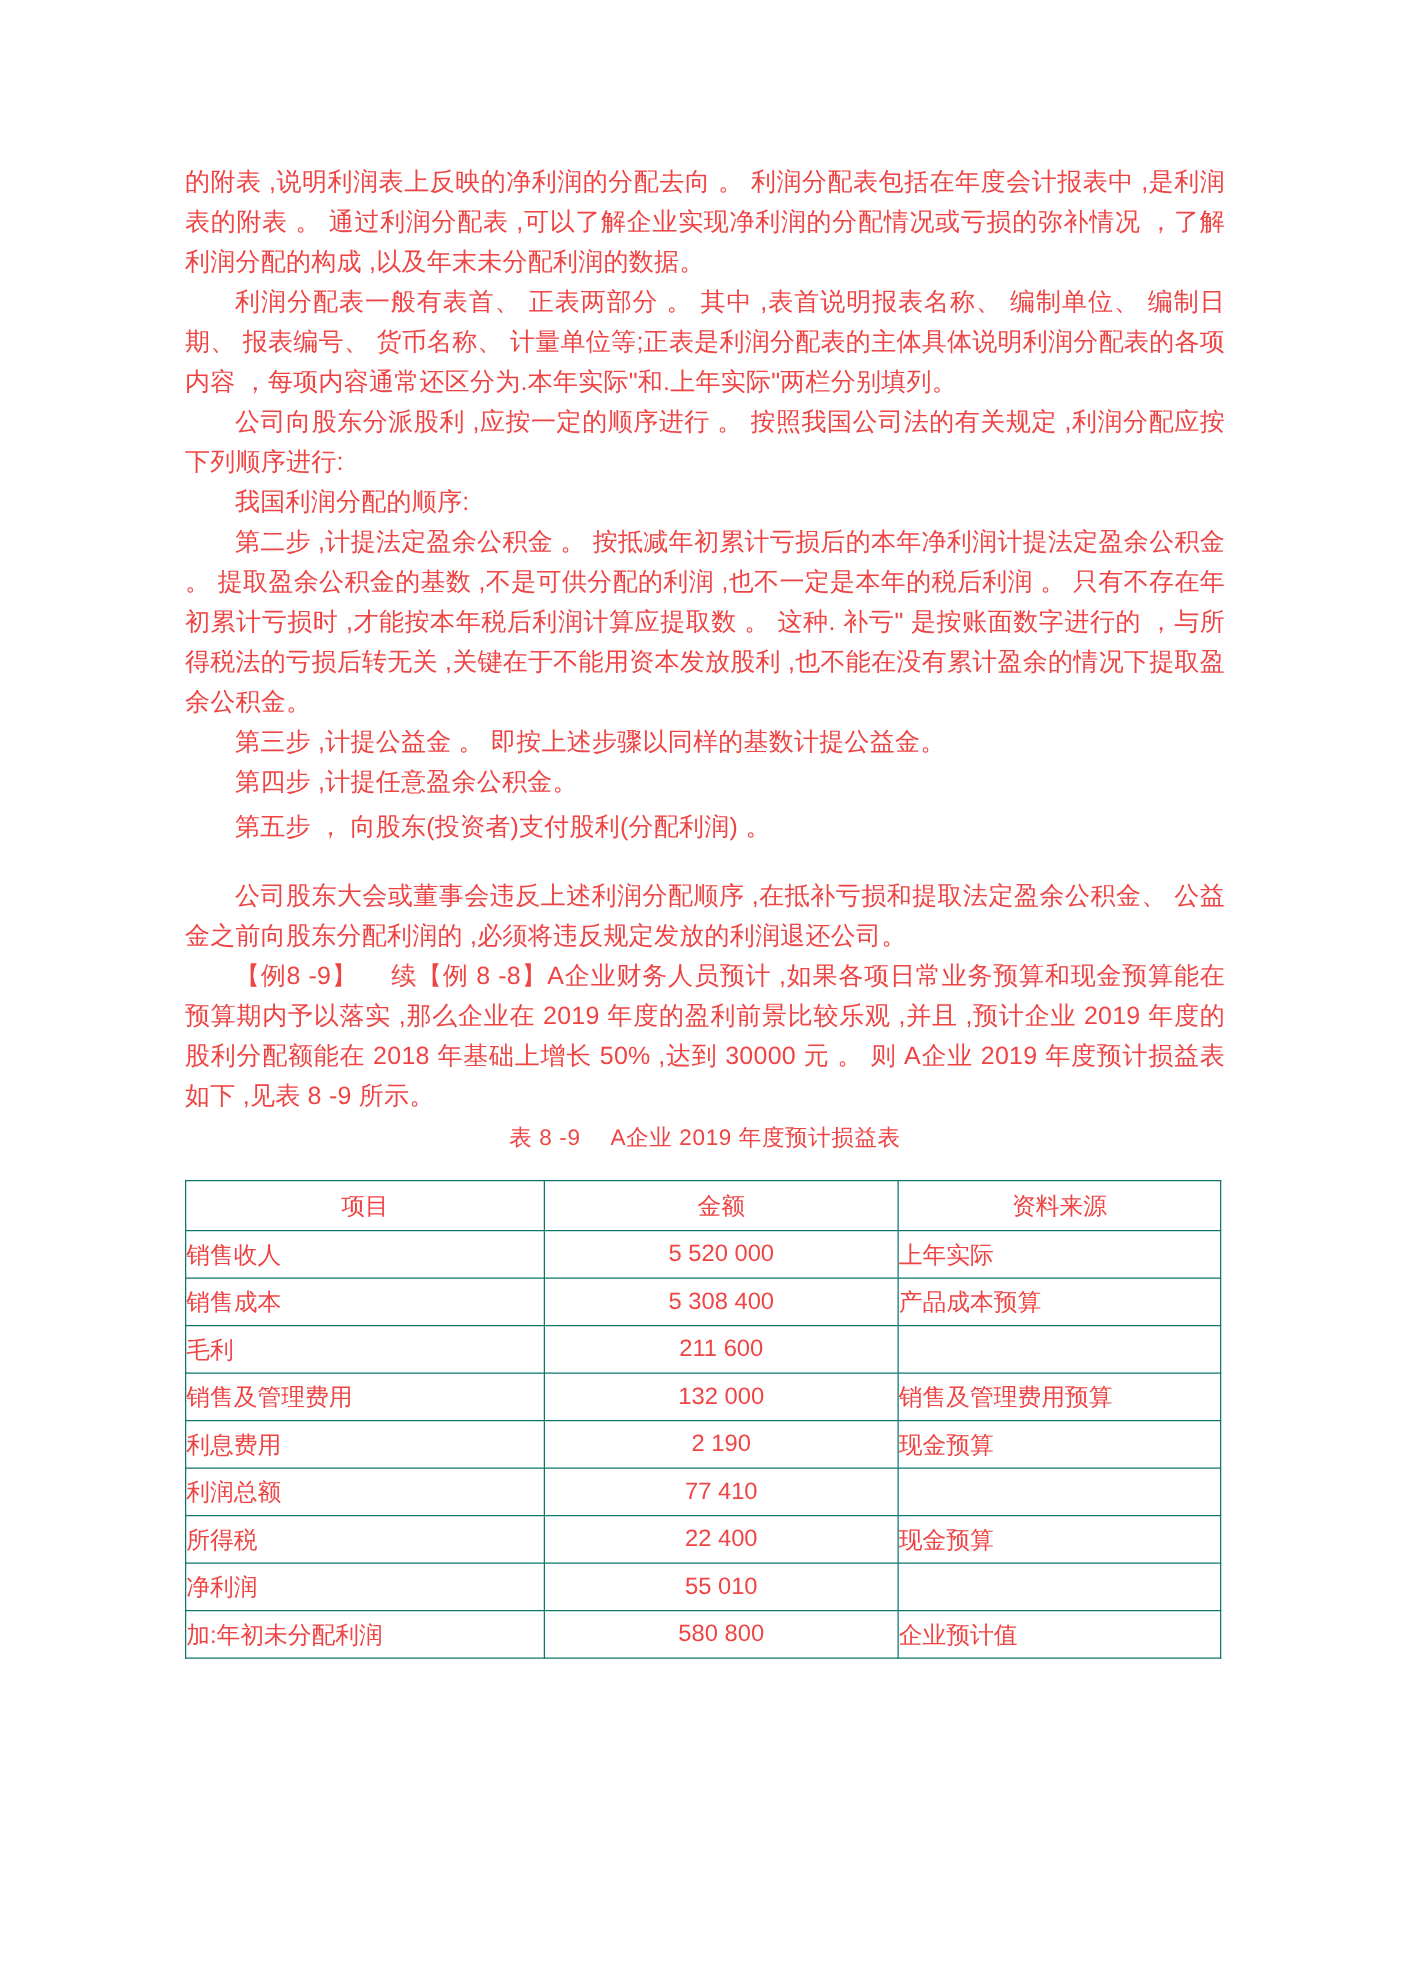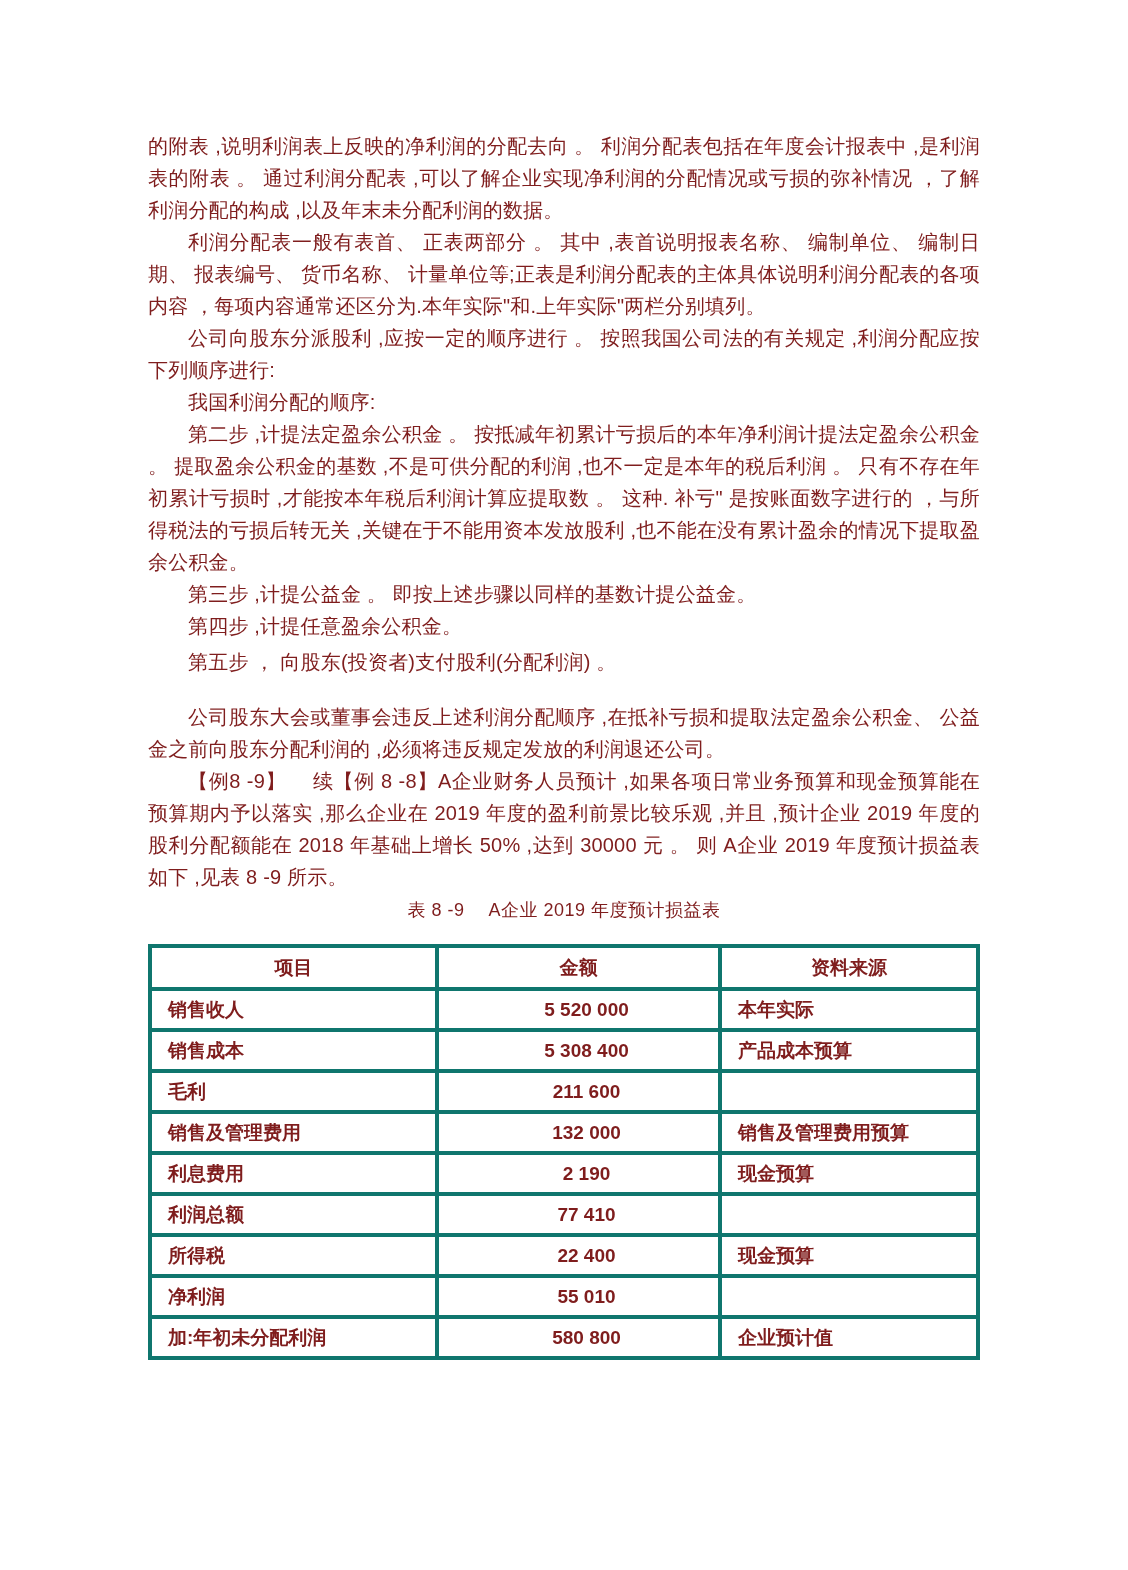--- a/index.html
+++ b/index.html
@@ -6,21 +6,21 @@
     margin: 0;
     padding: 0;
     background: #ffffff;
   }
   .page {
     position: relative;
     width: 1128px;
     height: 1570px;
     background: #ffffff;
     font-family: "Liberation Sans", "DejaVu Sans", sans-serif;
-    color: #7f1d1d;
+    color: #ef4444;
     overflow: hidden;
   }
   .content {
     position: absolute;
     left: 148px;
     top: 130px;
     width: 832px;
   }
   p.para {
     margin: 0;
@@ -42,35 +42,34 @@
     letter-spacing: 0.5px;
   }
   table.budget-table {
     width: 828px;
     border-collapse: collapse;
     table-layout: fixed;
     font-size: 19px;
   }
   table.budget-table th,
   table.budget-table td {
-    border: 4px solid #0f766e;
-    font-weight: bold;
+    border: 1px solid #0f766e;
+    font-weight: normal;
     padding: 0;
     overflow: hidden;
     white-space: nowrap;
   }
   table.budget-table th {
     height: 39px;
     text-align: center;
     vertical-align: middle;
   }
   table.budget-table td {
     height: 37px;
     vertical-align: middle;
-    padding-left: 16px;
   }
   td.cell-item  { text-align: left;  padding-left: 12px; }
   td.cell-amount{ text-align: center; }
   td.cell-source{ text-align: left;  padding-left: 14px; }
   col.c1 { width: 287px; }
   col.c2 { width: 283px; }
   col.c3 { width: 258px; }
 </style>
 </head>
 <body>
@@ -101,21 +100,21 @@
         <tr>
           <th>项目</th>
           <th>金额</th>
           <th>资料来源</th>
         </tr>
       </thead>
       <tbody>
         <tr>
           <td class="cell-item">销售收人</td>
           <td class="cell-amount">5 520 000</td>
-          <td class="cell-source">本年实际</td>
+          <td class="cell-source">上年实际</td>
         </tr>
         <tr>
           <td class="cell-item">销售成本</td>
           <td class="cell-amount">5 308 400</td>
           <td class="cell-source">产品成本预算</td>
         </tr>
         <tr>
           <td class="cell-item">毛利</td>
           <td class="cell-amount">211 600</td>
           <td class="cell-source"></td>

